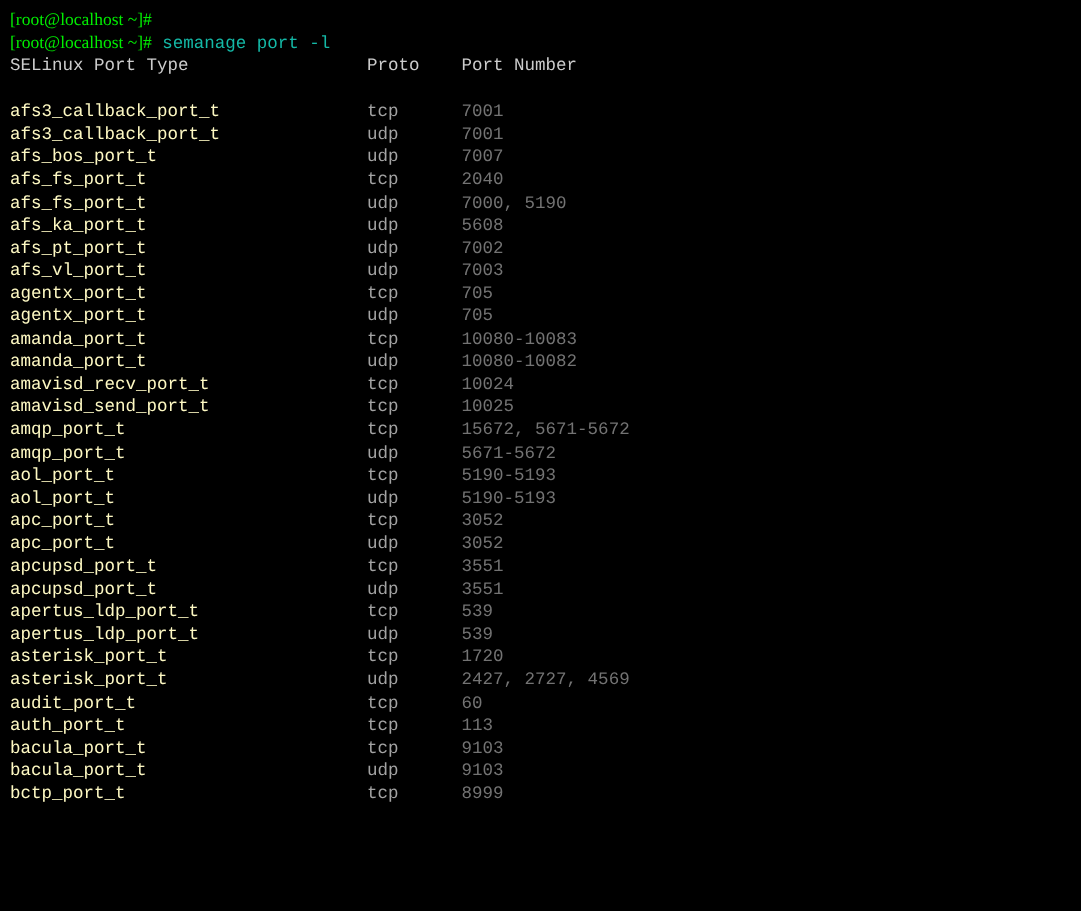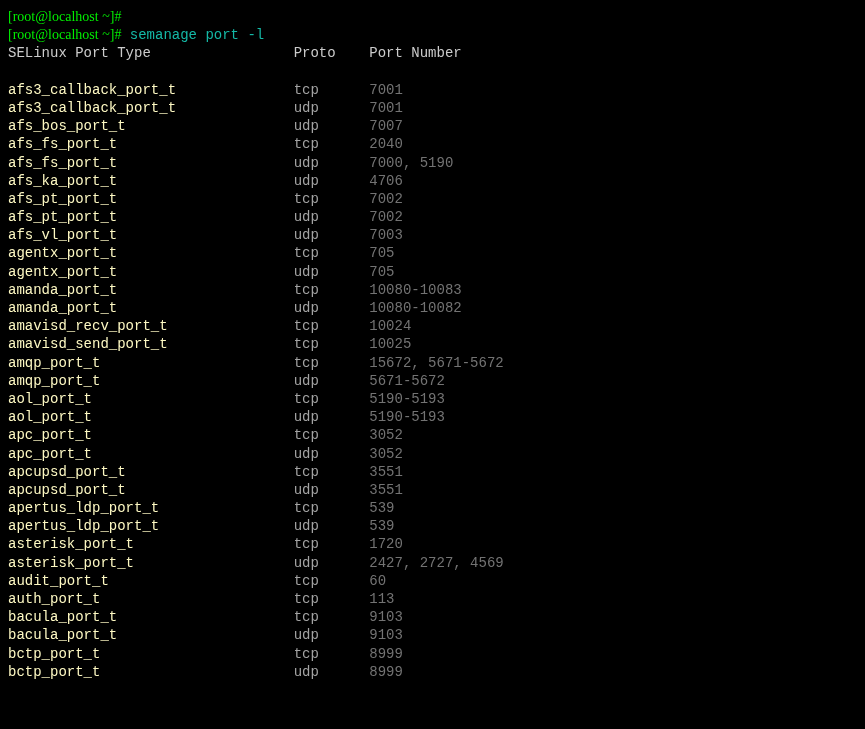--- a/index.html
+++ b/index.html
@@ -48,22 +48,21 @@
 <div class="line"><span class="prompt-text">[root@localhost ~]#</span></div>
 <div class="line"><span class="prompt-text">[root@localhost ~]#</span><span class="command"> semanage port -l</span></div>
 <div class="line header"><span id="hcol1">SELinux Port Type                 </span><span id="hcol2">Proto    </span><span id="hcol3">Port Number</span></div>
 <div class="line">&nbsp;</div>
 <div id="rows-container">
     <div class="row"><span class="port-type">afs3_callback_port_t              </span><span class="proto">tcp      </span><span class="port-num">7001</span></div>
     <div class="row"><span class="port-type">afs3_callback_port_t              </span><span class="proto">udp      </span><span class="port-num">7001</span></div>
     <div class="row"><span class="port-type">afs_bos_port_t                    </span><span class="proto">udp      </span><span class="port-num">7007</span></div>
     <div class="row"><span class="port-type">afs_fs_port_t                     </span><span class="proto">tcp      </span><span class="port-num">2040</span></div>
     <div class="row"><span class="port-type">afs_fs_port_t                     </span><span class="proto">udp      </span><span class="port-num">7000, 5190</span></div>
-    <div class="row"><span class="port-type">afs_ka_port_t                     </span><span class="proto">udp      </span><span class="port-num">4706</span></div>
-    <div class="row"><span class="port-type">afs_pt_port_t                     </span><span class="proto">tcp      </span><span class="port-num">7002</span></div>
+    <div class="row"><span class="port-type">afs_ka_port_t                     </span><span class="proto">udp      </span><span class="port-num">5608</span></div>
     <div class="row"><span class="port-type">afs_pt_port_t                     </span><span class="proto">udp      </span><span class="port-num">7002</span></div>
     <div class="row"><span class="port-type">afs_vl_port_t                     </span><span class="proto">udp      </span><span class="port-num">7003</span></div>
     <div class="row"><span class="port-type">agentx_port_t                     </span><span class="proto">tcp      </span><span class="port-num">705</span></div>
     <div class="row"><span class="port-type">agentx_port_t                     </span><span class="proto">udp      </span><span class="port-num">705</span></div>
     <div class="row"><span class="port-type">amanda_port_t                     </span><span class="proto">tcp      </span><span class="port-num">10080-10083</span></div>
     <div class="row"><span class="port-type">amanda_port_t                     </span><span class="proto">udp      </span><span class="port-num">10080-10082</span></div>
     <div class="row"><span class="port-type">amavisd_recv_port_t               </span><span class="proto">tcp      </span><span class="port-num">10024</span></div>
     <div class="row"><span class="port-type">amavisd_send_port_t               </span><span class="proto">tcp      </span><span class="port-num">10025</span></div>
     <div class="row"><span class="port-type">amqp_port_t                       </span><span class="proto">tcp      </span><span class="port-num">15672, 5671-5672</span></div>
     <div class="row"><span class="port-type">amqp_port_t                       </span><span class="proto">udp      </span><span class="port-num">5671-5672</span></div>
@@ -75,14 +74,13 @@
     <div class="row"><span class="port-type">apcupsd_port_t                    </span><span class="proto">udp      </span><span class="port-num">3551</span></div>
     <div class="row"><span class="port-type">apertus_ldp_port_t                </span><span class="proto">tcp      </span><span class="port-num">539</span></div>
     <div class="row"><span class="port-type">apertus_ldp_port_t                </span><span class="proto">udp      </span><span class="port-num">539</span></div>
     <div class="row"><span class="port-type">asterisk_port_t                   </span><span class="proto">tcp      </span><span class="port-num">1720</span></div>
     <div class="row"><span class="port-type">asterisk_port_t                   </span><span class="proto">udp      </span><span class="port-num">2427, 2727, 4569</span></div>
     <div class="row"><span class="port-type">audit_port_t                      </span><span class="proto">tcp      </span><span class="port-num">60</span></div>
     <div class="row"><span class="port-type">auth_port_t                       </span><span class="proto">tcp      </span><span class="port-num">113</span></div>
     <div class="row"><span class="port-type">bacula_port_t                     </span><span class="proto">tcp      </span><span class="port-num">9103</span></div>
     <div class="row"><span class="port-type">bacula_port_t                     </span><span class="proto">udp      </span><span class="port-num">9103</span></div>
     <div class="row"><span class="port-type">bctp_port_t                       </span><span class="proto">tcp      </span><span class="port-num">8999</span></div>
-    <div class="row"><span class="port-type">bctp_port_t                       </span><span class="proto">udp      </span><span class="port-num">8999</span></div>
   </div>
 
 </body></html>

